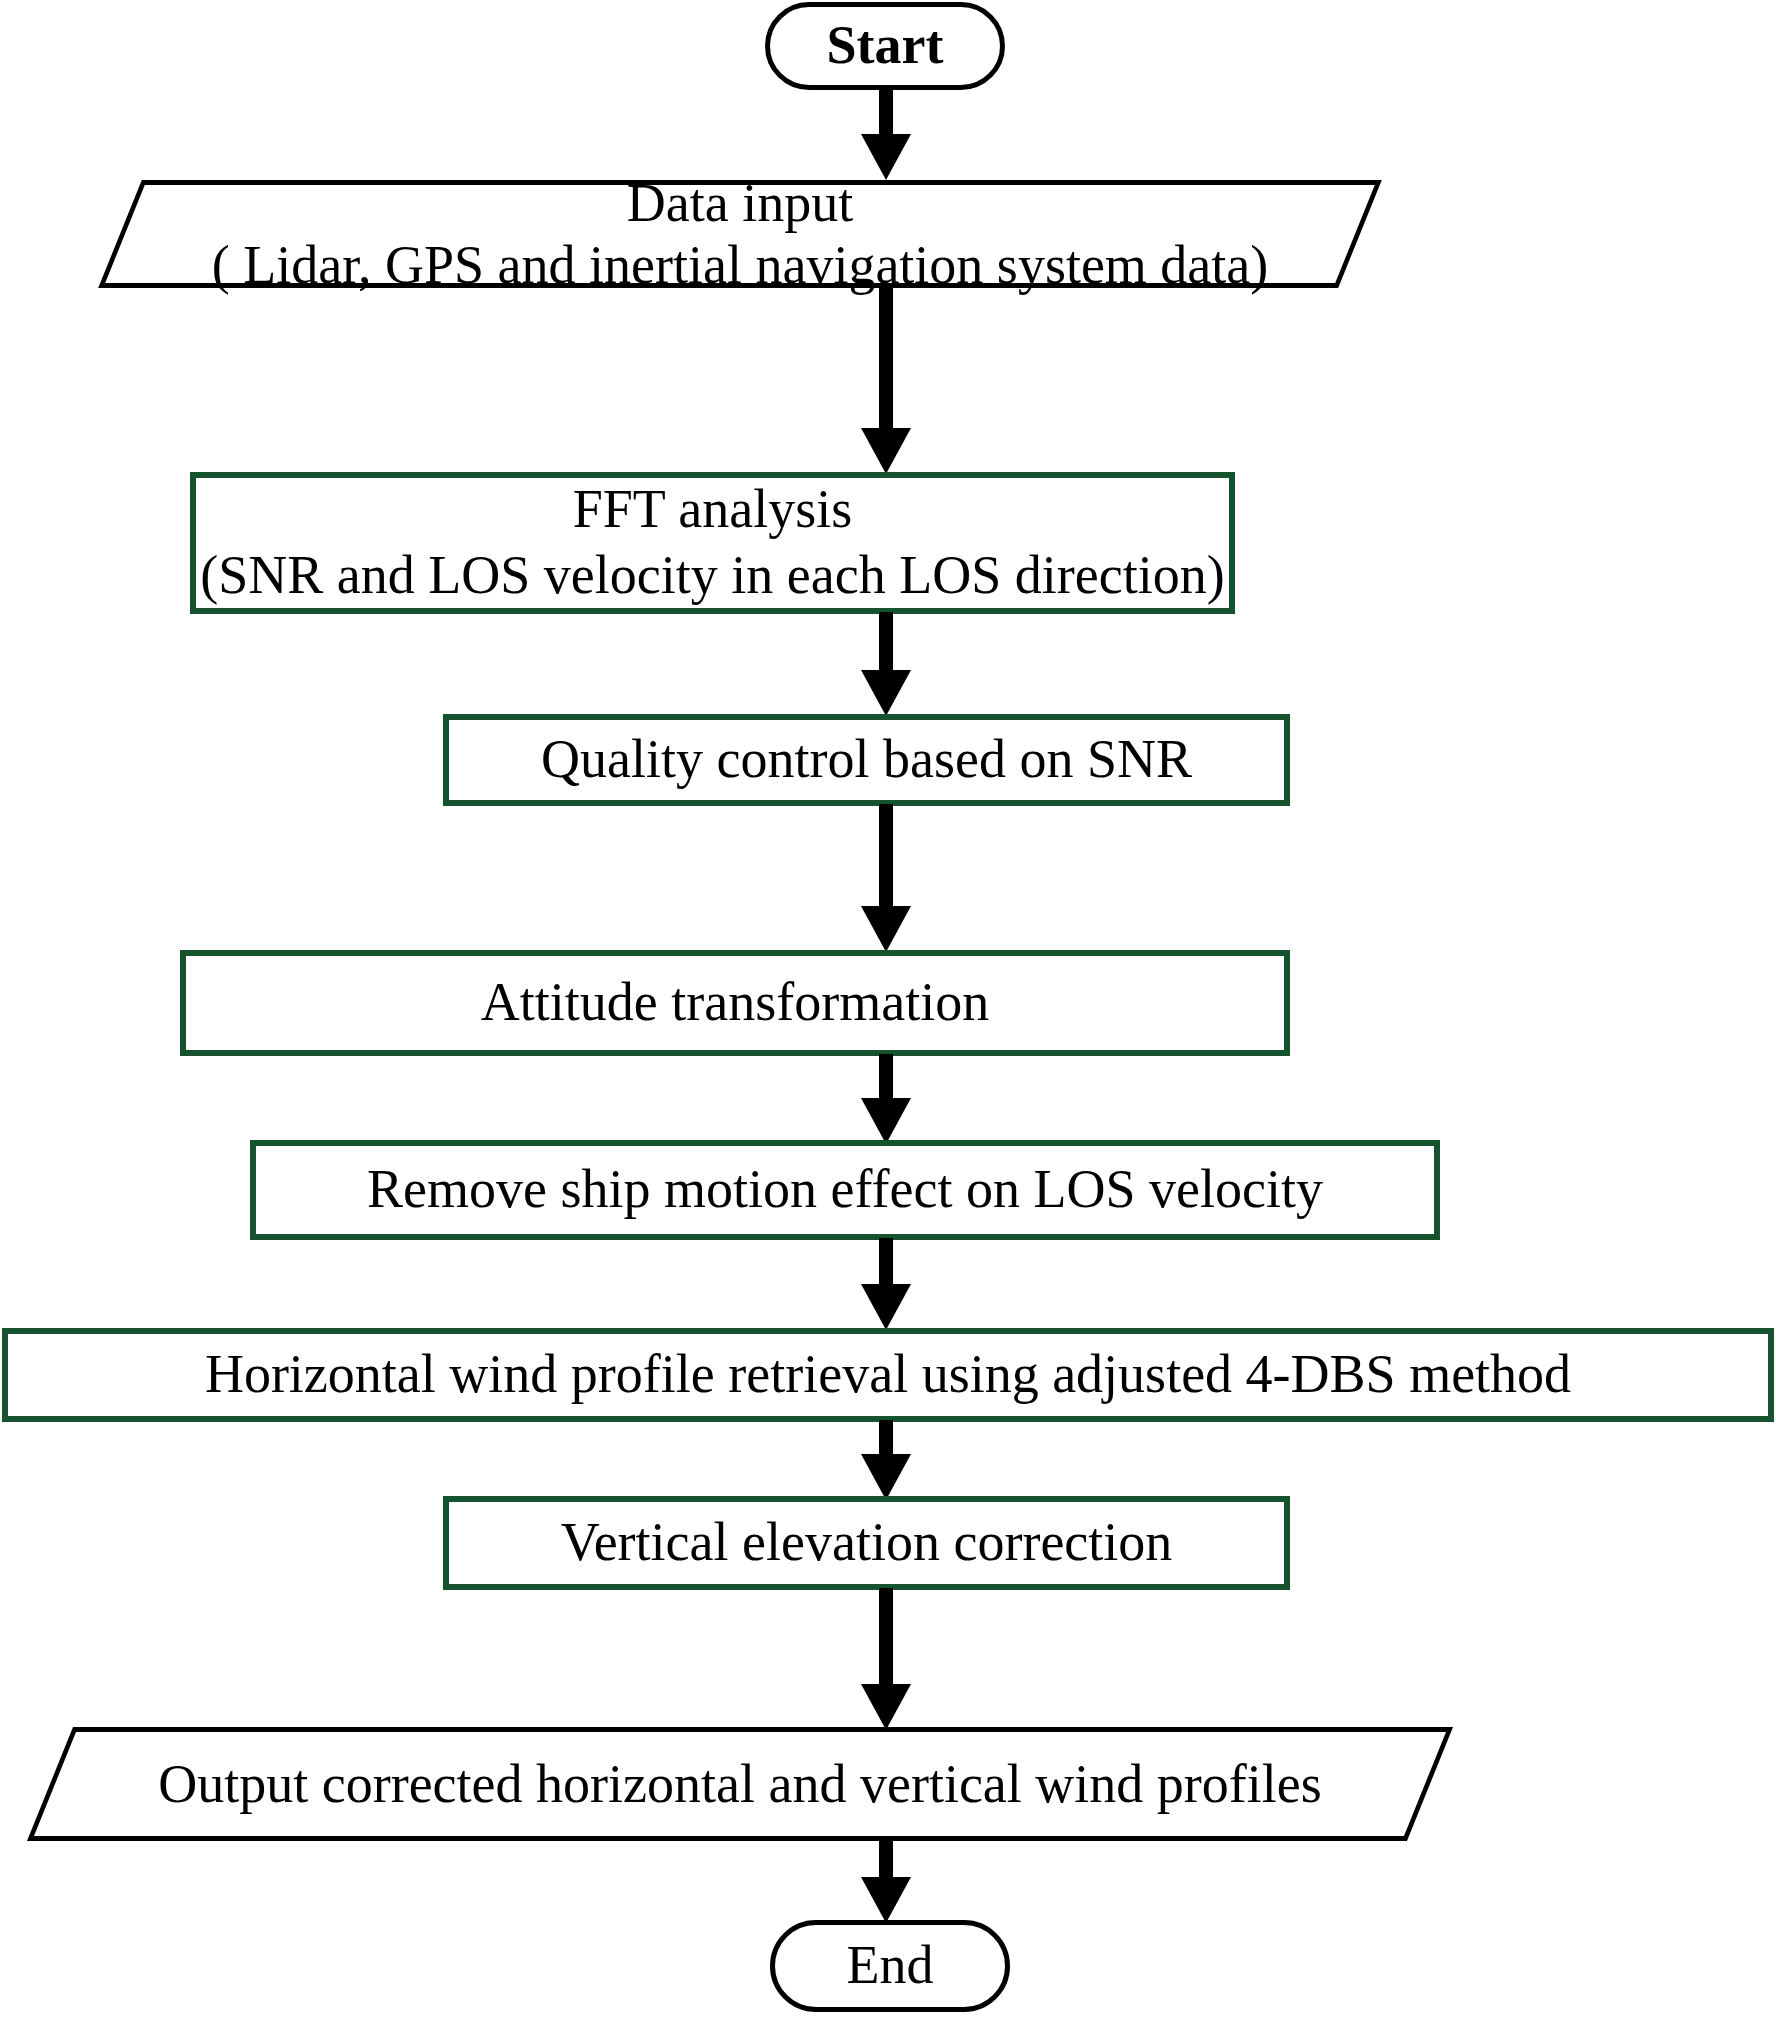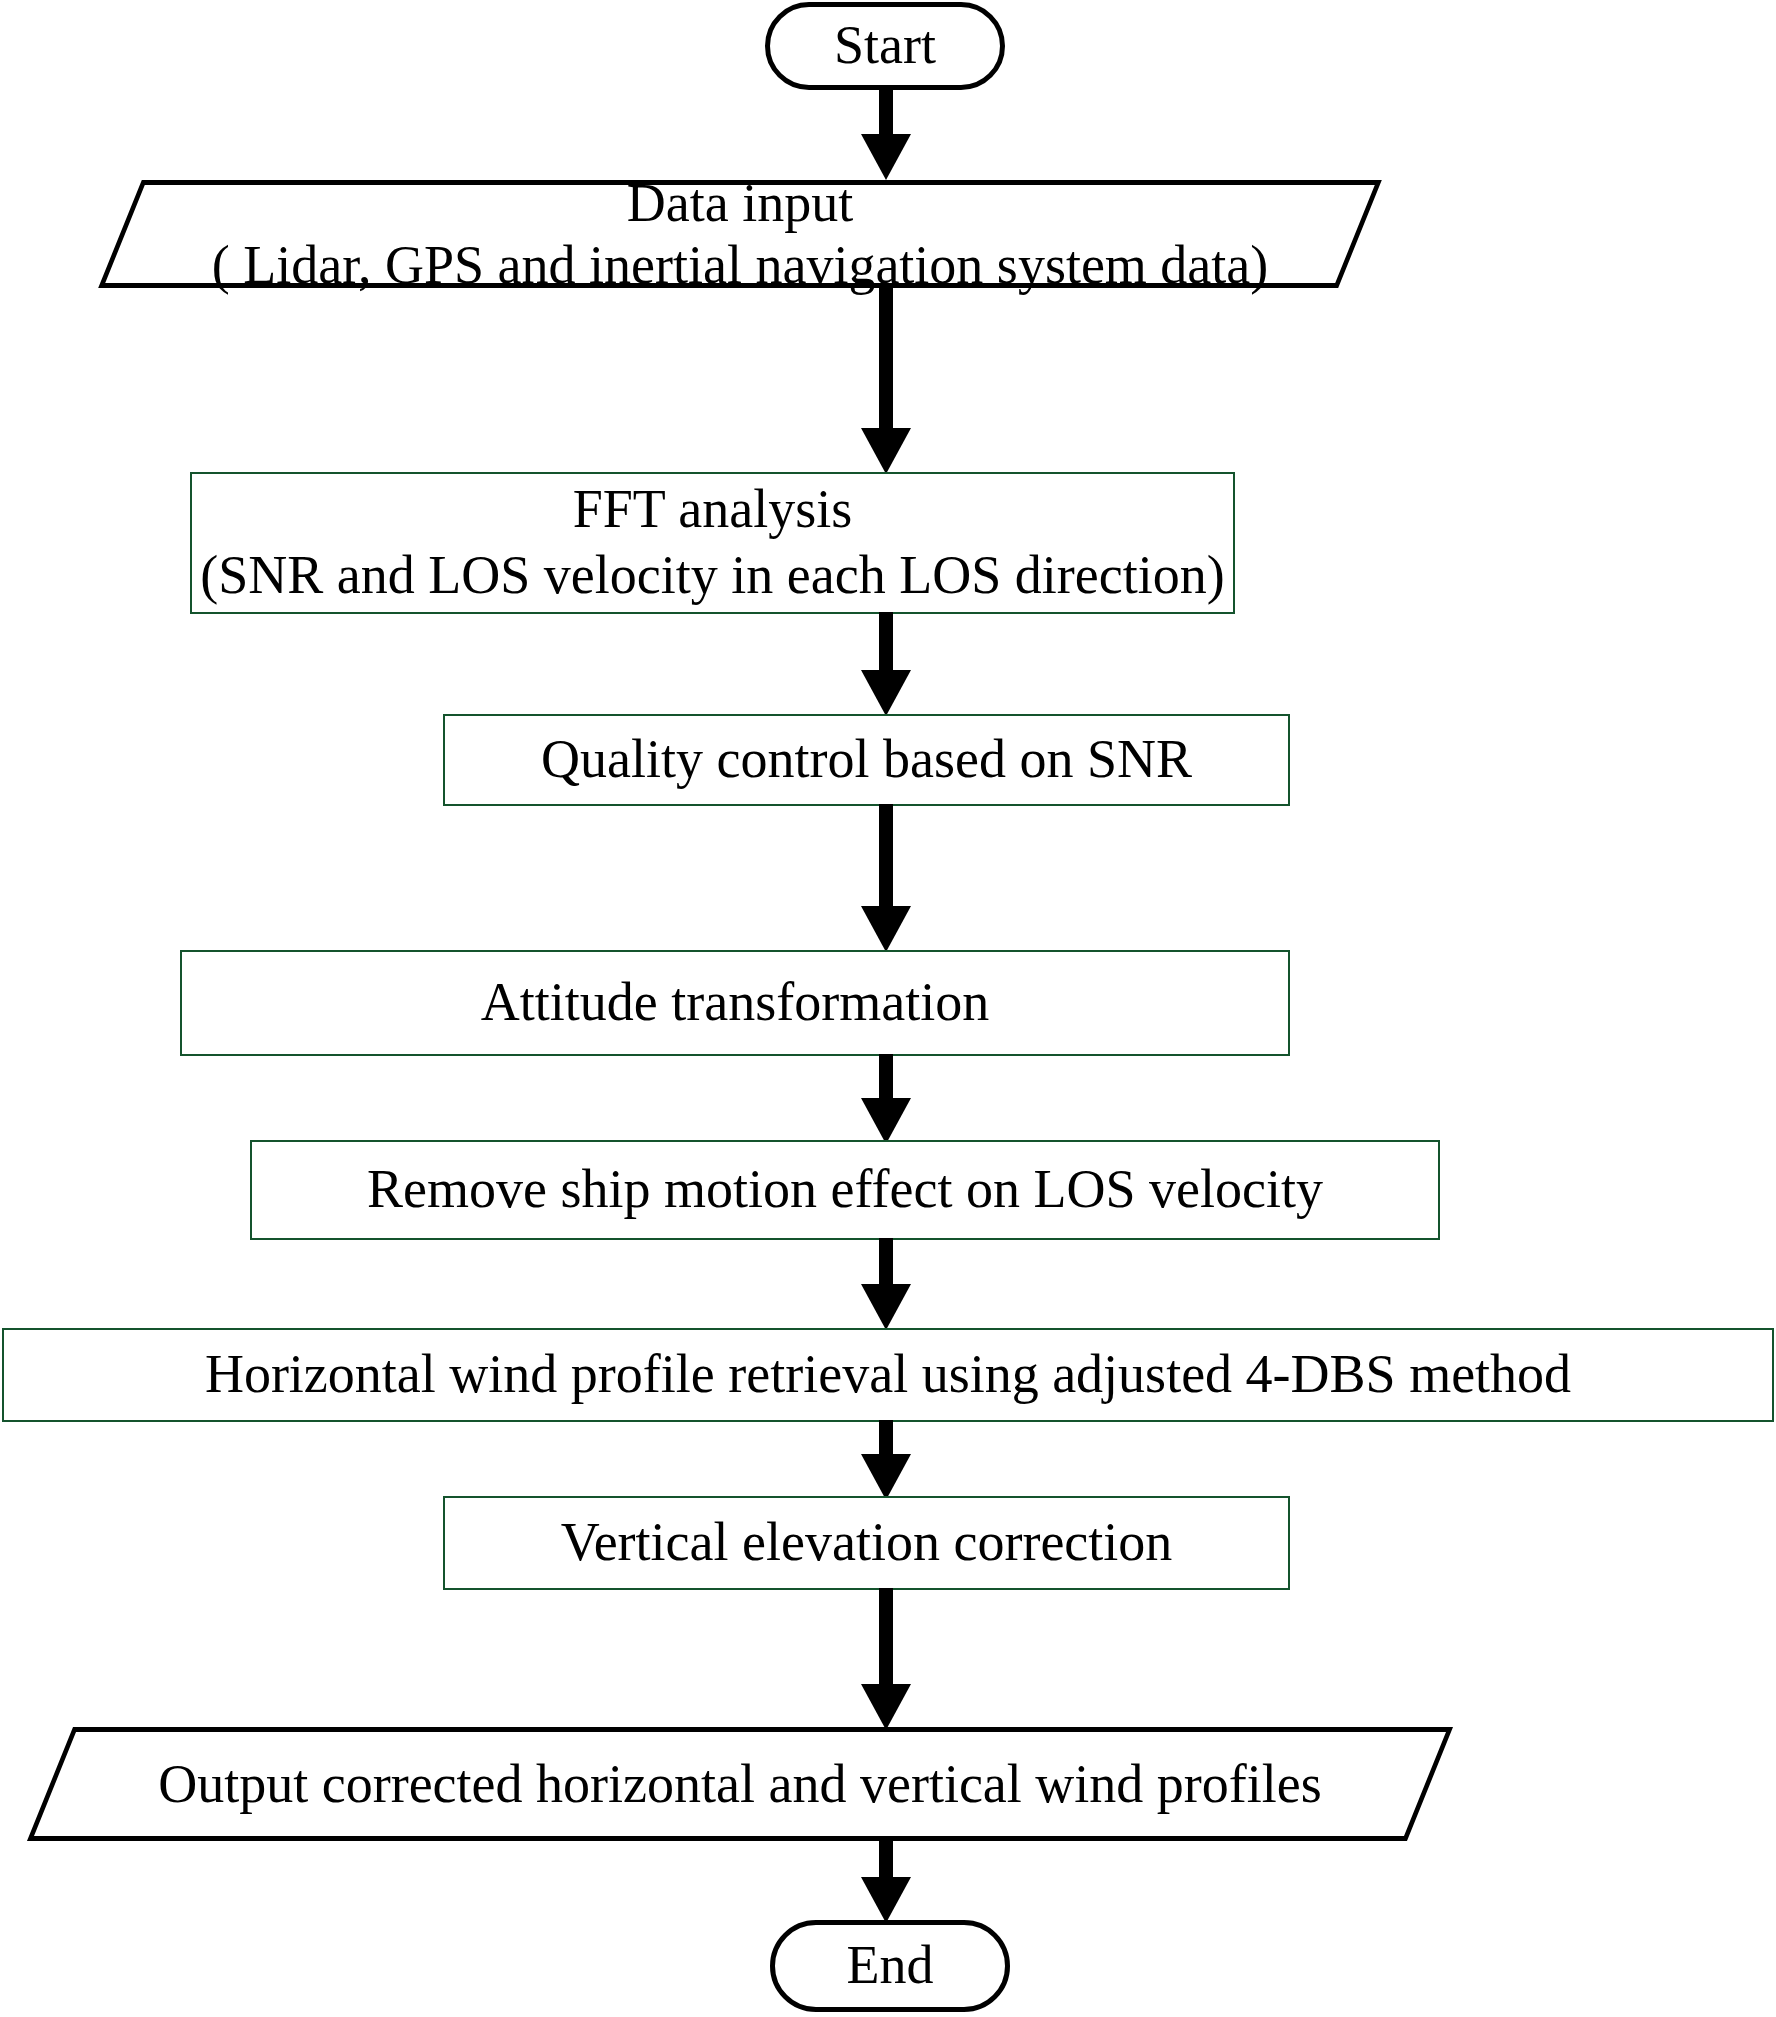--- a/index.html
+++ b/index.html
@@ -35,21 +35,21 @@
     line-height: 1.22;
   }
   
   .terminator {
     border: 5px solid #000000;
     border-radius: 48px;
     font-size: 54px;
   }
   
   .process {
-    border: 2px solid #14532d;
+    border: 6px solid #14532d;
     font-size: 54px;
   }
   
   .data-shape {
     position: absolute;
     box-sizing: border-box;
   }
   .data-shape .skew {
     position: absolute;
     inset: 0;
@@ -87,21 +87,21 @@
     border-left: 25px solid transparent;
     border-right: 25px solid transparent;
     border-top: 46px solid #000000;
   }
 </style>
 </head>
 <body>
 
 <div id="flowchart">
 
-  <div class="node terminator" style="left:765px; top:2px; width:240px; height:88px;">
+  <div class="node terminator" style="left:765px; top:2px; width:240px; height:88px;font-weight:bold;">
     <span class="line">Start</span>
   </div>
 
   <div class="arrow" style="left:886px; top:90px; height:90px;">
     <div class="shaft" style="height:46px;"></div>
     <div class="head" style="top:44px;"></div>
   </div>
 
   <div class="data-shape" style="left:120px; top:180px; width:1240px; height:108px;">
     <div class="skew"></div>

